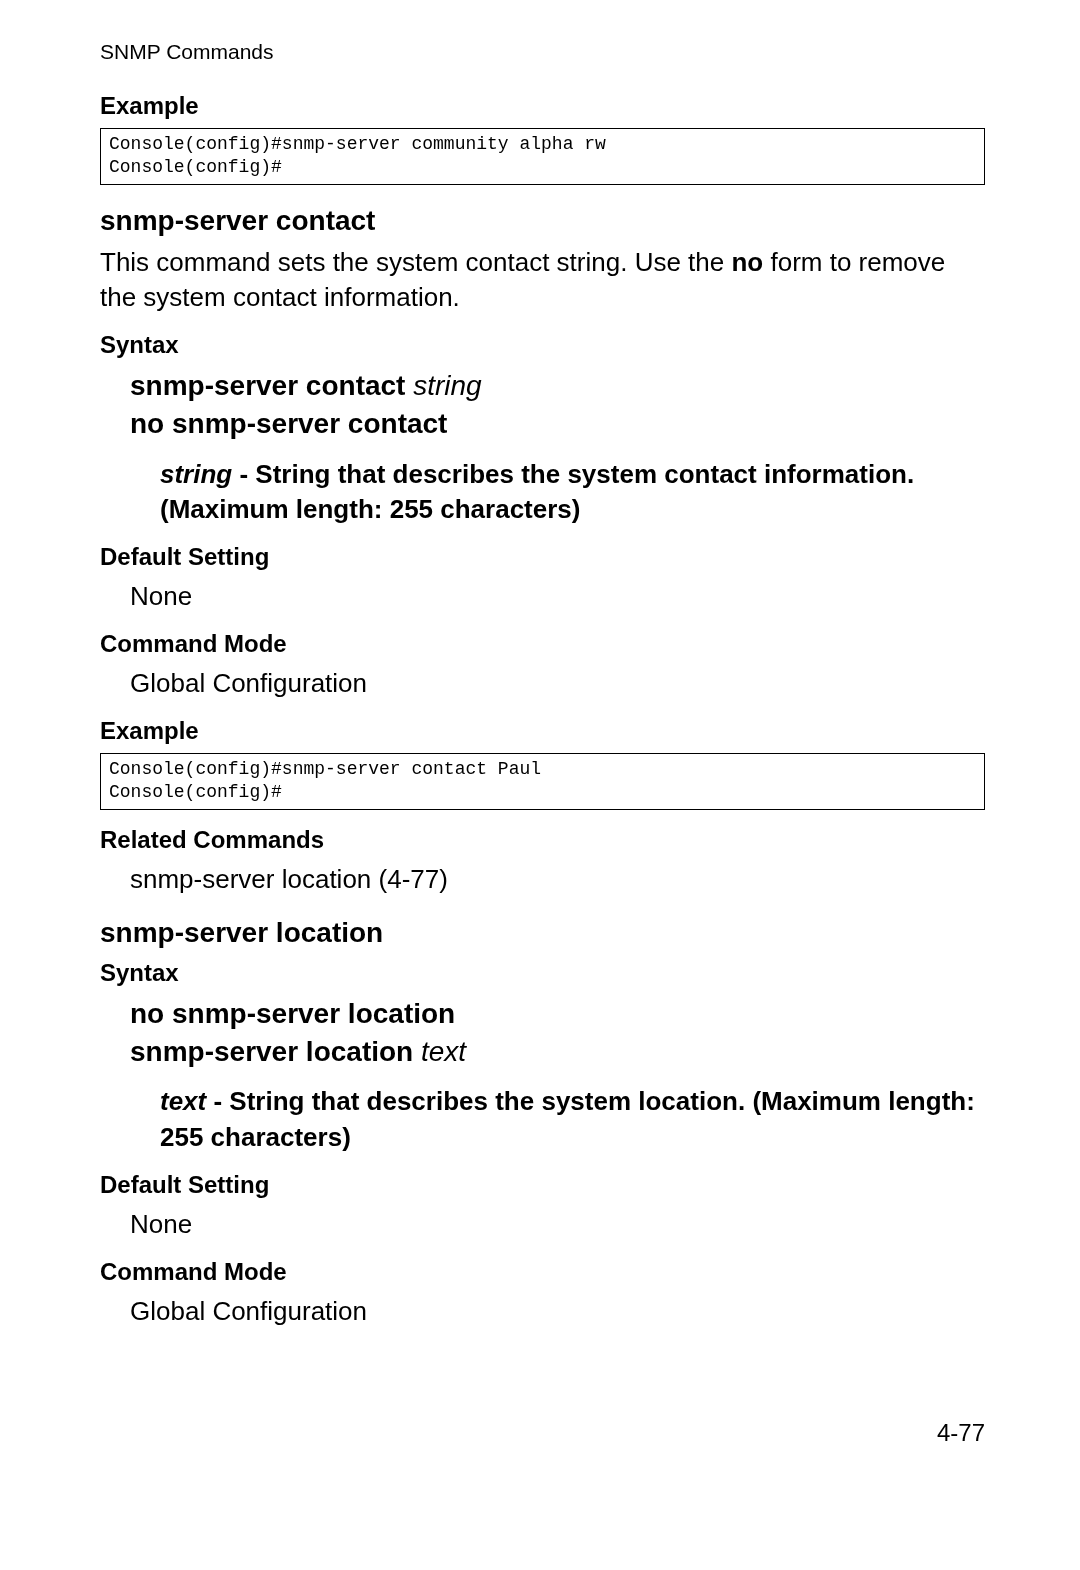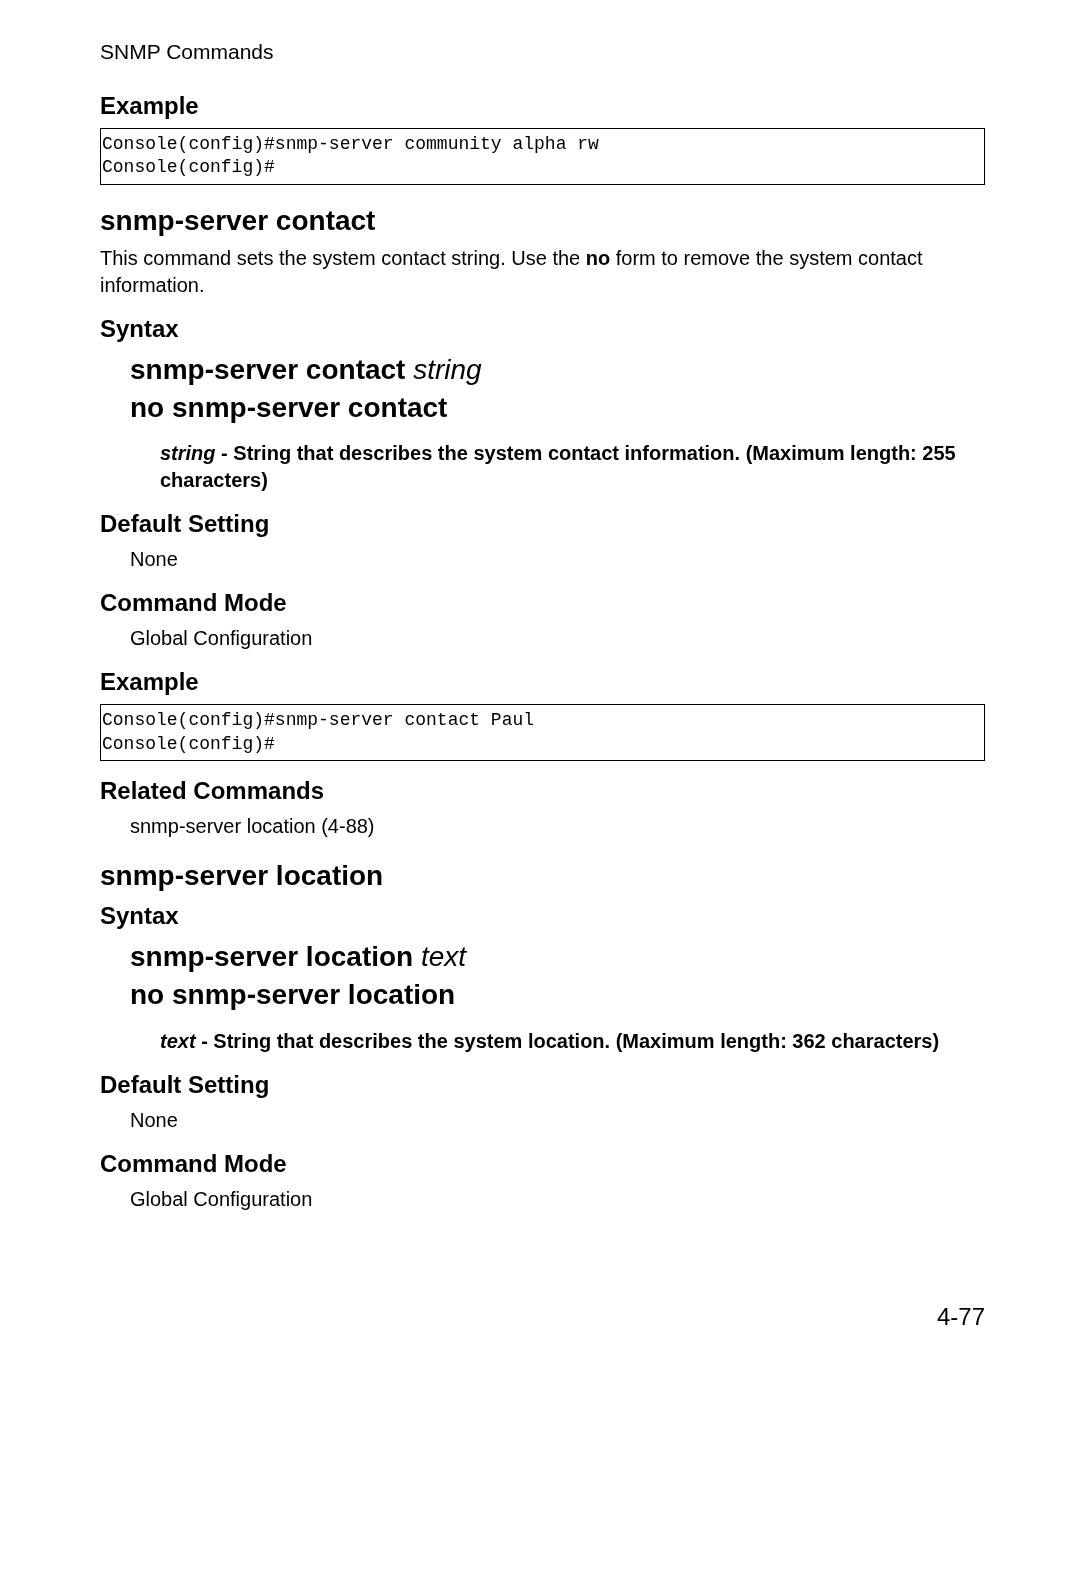--- a/index.html
+++ b/index.html
@@ -23,33 +23,33 @@
     .section-heading {
       font-weight: bold;
       font-size: 24px;
       margin-top: 10px;
       margin-bottom: 8px;
     }
     .code-box {
       border: 1px solid #000;
       font-family: "Courier New", Courier, monospace;
       font-size: 18px;
-      padding: 4px 1px;
+      padding: 4px 8px;
       white-space: pre;
       line-height: 1.3;
       margin-bottom: 16px;
     }
     .command-title {
       font-weight: bold;
       font-size: 28px;
       margin-top: 20px;
       margin-bottom: 8px;
     }
     .body-text {
-      font-size: 20px;
+      font-size: 26px;
       line-height: 1.35;
       margin-bottom: 16px;
     }
     .indent-1 {
       margin-left: 30px;
     }
     .indent-2 {
       margin-left: 60px;
       font-weight: bold;
     }
@@ -99,33 +99,33 @@
   <div class="indent-1 body-text">None</div>
 
   <div class="section-heading">Command Mode</div>
   <div class="indent-1 body-text">Global Configuration</div>
 
   <div class="section-heading">Example</div>
   <div class="code-box">Console(config)#snmp-server contact Paul
 Console(config)#</div>
 
   <div class="section-heading">Related Commands</div>
-  <div class="indent-1 body-text">snmp-server location (4-88)</div>
+  <div class="indent-1 body-text">snmp-server location (4-77)</div>
 
   <div class="command-title">snmp-server location</div>
 
   <div class="section-heading">Syntax</div>
   <div class="indent-1 subblock">
+    <div class="syntax-line bold">no snmp-server location</div>
     <div class="syntax-line">
       <span class="bold">snmp-server location</span><span class="italic"> text</span>
     </div>
-    <div class="syntax-line bold">no snmp-server location</div>
   </div>
   <div class="indent-2 body-text">
-    <span class="italic">text</span><span> - String that describes the system location. (Maximum length: 362 characters)</span>
+    <span class="italic">text</span><span> - String that describes the system location. (Maximum length: 255 characters)</span>
   </div>
 
   <div class="section-heading">Default Setting</div>
   <div class="indent-1 body-text">None</div>
 
   <div class="section-heading">Command Mode</div>
   <div class="indent-1 body-text">Global Configuration</div>
 
   <div class="page-number">4-77</div>
 </div>

